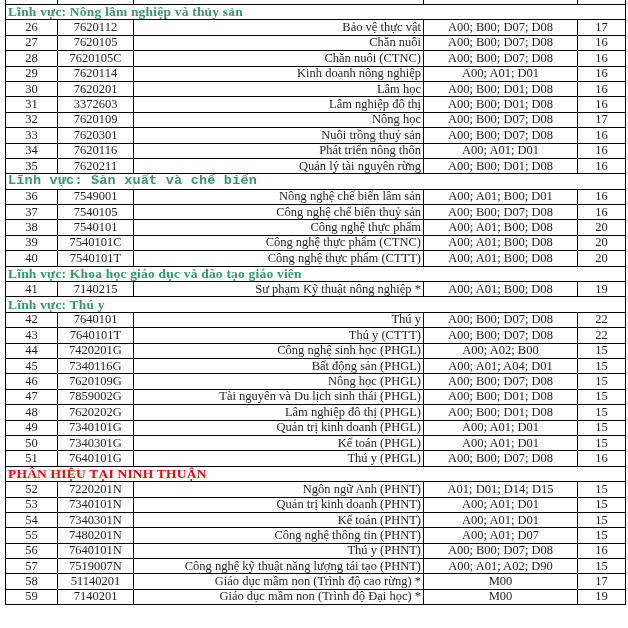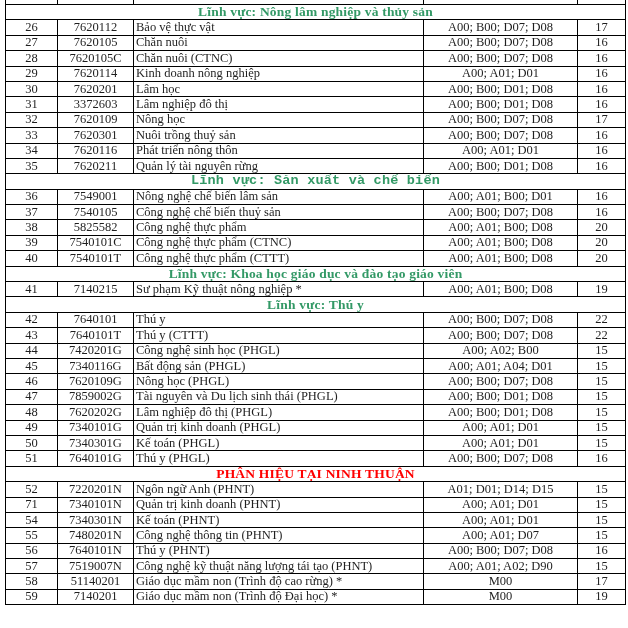--- a/index.html
+++ b/index.html
@@ -27,23 +27,22 @@
     overflow: hidden;
     white-space: nowrap;
     color: #1f1f1f;
     vertical-align: middle;
   }
   tr.partial td {
     border-top: none;
     height: 4px;
   }
   td.c-no, td.c-code, td.c-combo, td.c-score { text-align: center; }
-  td.c-name { text-align: left; padding-left: 6px; }
+  td.c-name { text-align: right; padding-left: 6px; }
   tr.section td {
-    text-align: center;
     font-weight: bold;
     font-size: 13.5px;
     letter-spacing: 0.2px;
   }
 </style>
 </head>
 <body>
 
 <table class="adm">
   <colgroup>
@@ -146,21 +145,21 @@
       </tr>
       <tr>
         <td class="c-no">37</td>
         <td class="c-code">7540105</td>
         <td class="c-name">Công nghệ chế biến thuỷ sản</td>
         <td class="c-combo">A00; B00; D07; D08</td>
         <td class="c-score">16</td>
       </tr>
       <tr>
         <td class="c-no">38</td>
-        <td class="c-code">5825582</td>
+        <td class="c-code">7540101</td>
         <td class="c-name">Công nghệ thực phẩm</td>
         <td class="c-combo">A00; A01; B00; D08</td>
         <td class="c-score">20</td>
       </tr>
       <tr>
         <td class="c-no">39</td>
         <td class="c-code">7540101C</td>
         <td class="c-name">Công nghệ thực phẩm (CTNC)</td>
         <td class="c-combo">A00; A01; B00; D08</td>
         <td class="c-score">20</td>
@@ -259,21 +258,21 @@
         <td colspan="5" style="color: rgb(255, 0, 0);">PHÂN HIỆU TẠI NINH THUẬN</td>
       </tr>
       <tr>
         <td class="c-no">52</td>
         <td class="c-code">7220201N</td>
         <td class="c-name">Ngôn ngữ Anh (PHNT)</td>
         <td class="c-combo">A01; D01; D14; D15</td>
         <td class="c-score">15</td>
       </tr>
       <tr>
-        <td class="c-no">71</td>
+        <td class="c-no">53</td>
         <td class="c-code">7340101N</td>
         <td class="c-name">Quản trị kinh doanh (PHNT)</td>
         <td class="c-combo">A00; A01; D01</td>
         <td class="c-score">15</td>
       </tr>
       <tr>
         <td class="c-no">54</td>
         <td class="c-code">7340301N</td>
         <td class="c-name">Kế toán (PHNT)</td>
         <td class="c-combo">A00; A01; D01</td>

